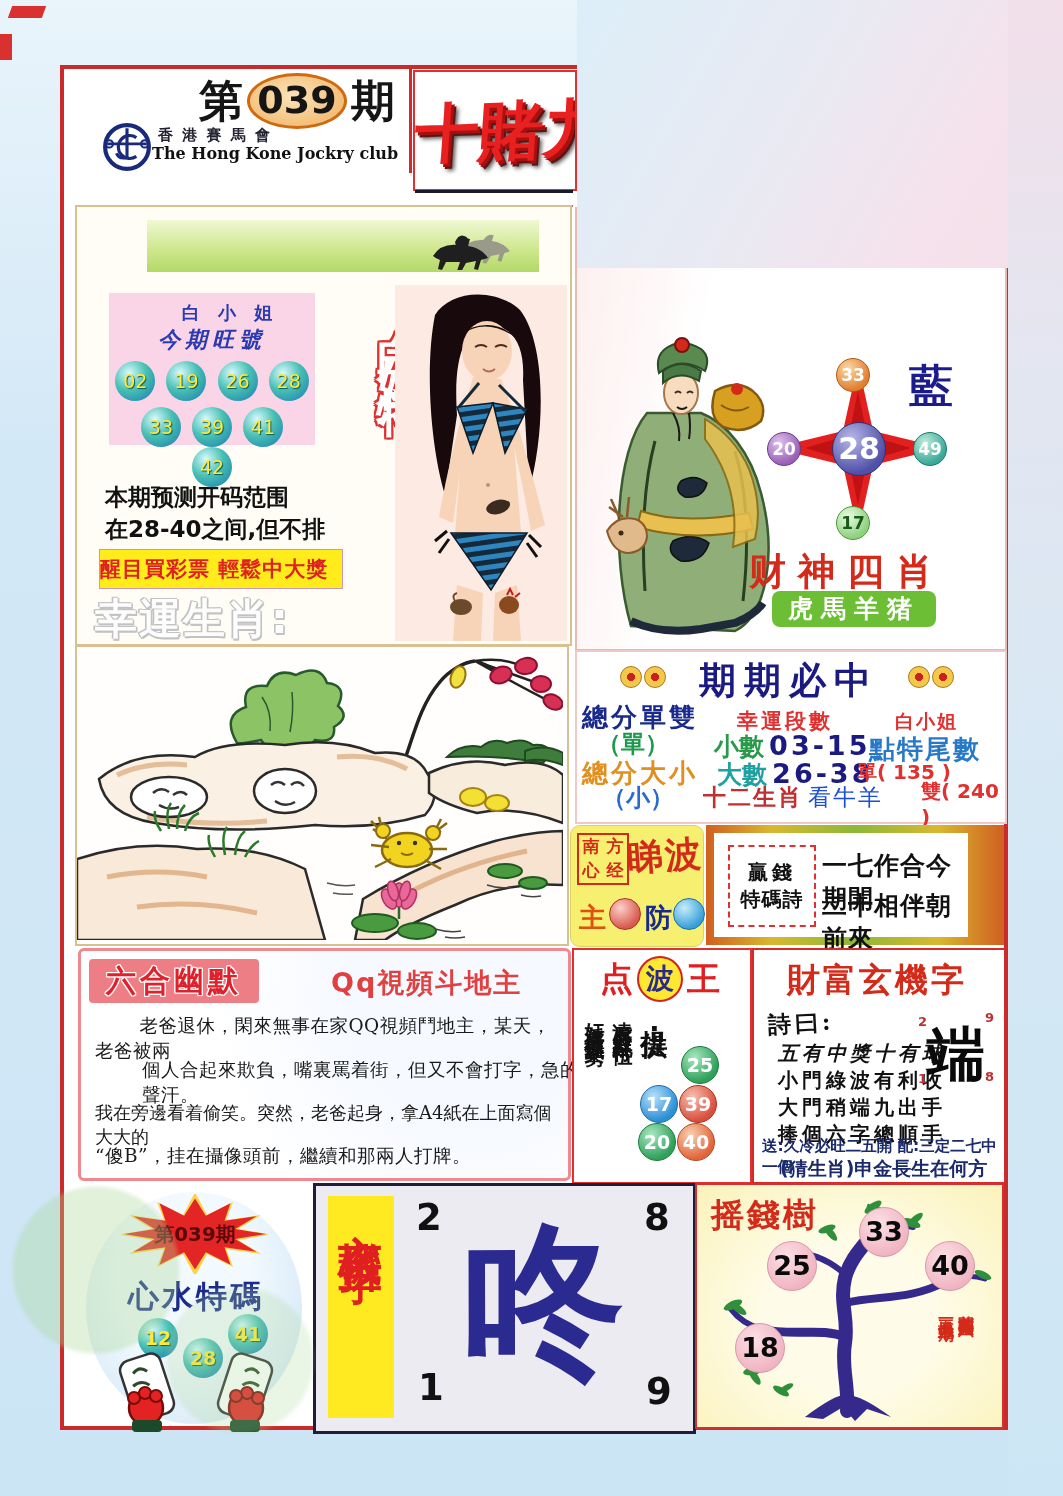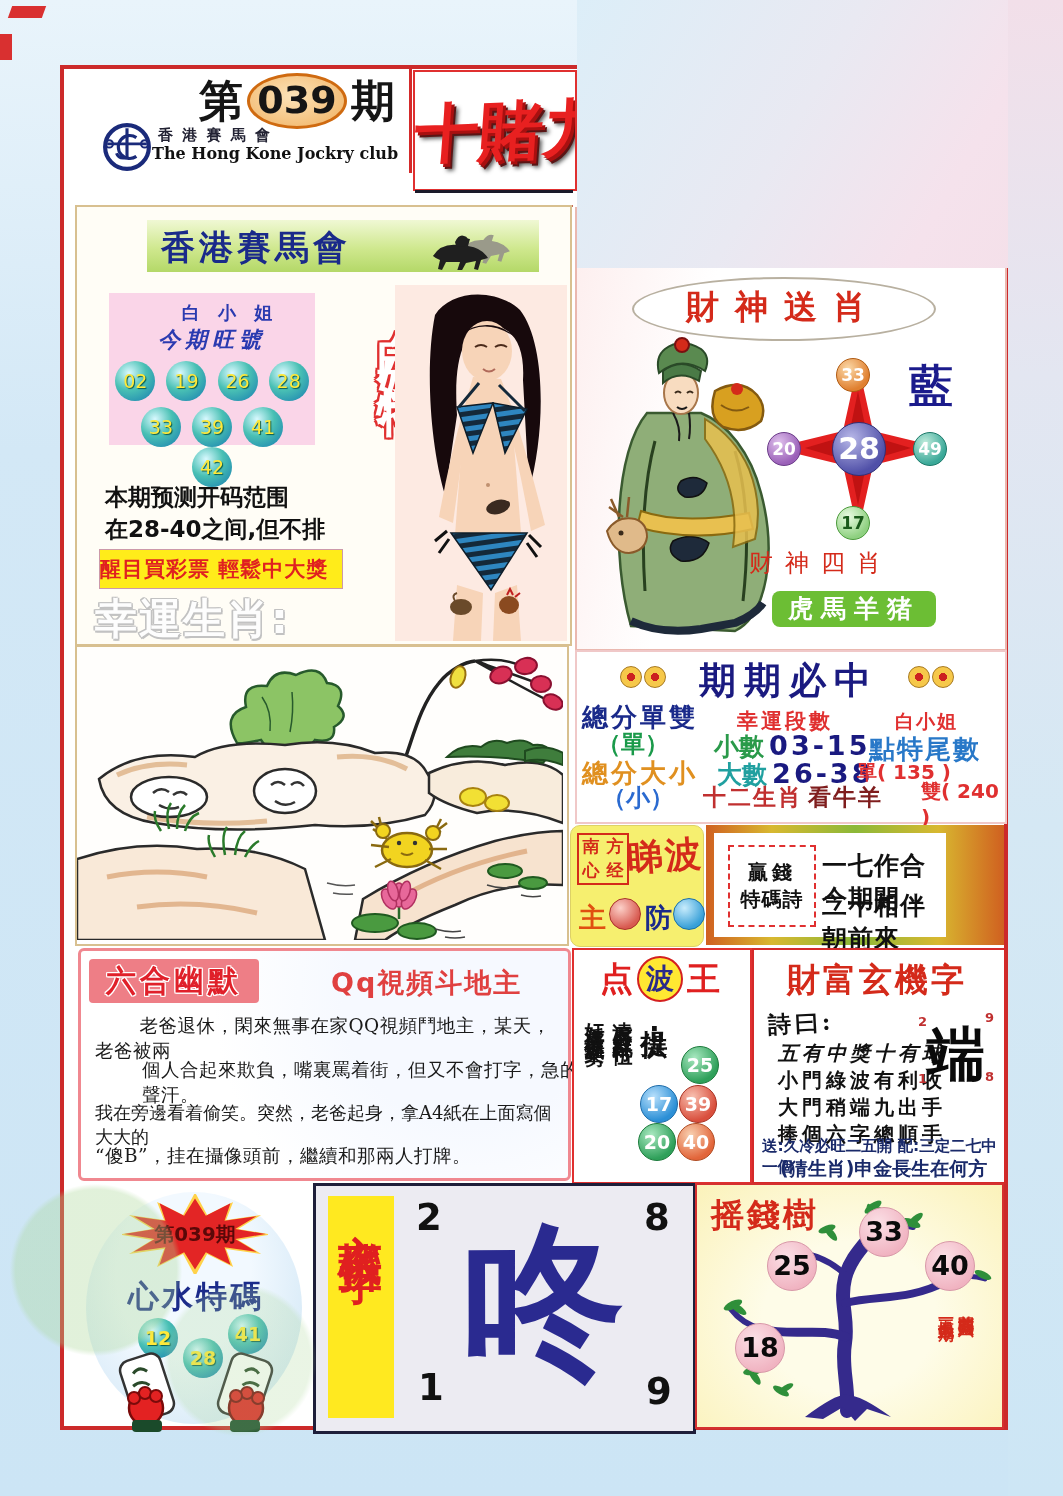--- a/index.html
+++ b/index.html
@@ -75,21 +75,20 @@
     <div style="position:absolute;left:0px;top:16px;white-space:nowrap;font-size:64px;font-weight:900;
          color:#e82020;transform:skewX(-6deg) rotate(-2deg);
          text-shadow:3px 3px 0 #a81010,5px 5px 0 #5a1515,7px 7px 4px #555;">十賭九</div>
   </div>
   <div class="abs" style="left:351px;top:121px;width:158px;height:3px;background:#1a1a2a;"></div>
   <div class="abs" style="left:376px;top:136px;width:133px;height:2px;background:#c86a5a;"></div>
 
   <div class="panel" style="left:11px;top:136px;width:493px;height:437px;border:2px solid #d8c090;background:#fffdf6;">
     <div class="abs" style="left:70px;top:13px;width:392px;height:52px;
          background:linear-gradient(180deg,#f0f8d4 0%,#cfe88e 55%,#b4d868 100%);">
-      <span style="position:absolute;left:14px;top:5px;font-size:34px;font-weight:900;color:#1a2a8a;letter-spacing:4px;">香港賽馬會</span>
       <svg style="position:absolute;right:2px;top:2px;" width="112" height="48" viewBox="0 0 112 48">
         <g fill="#9a9a8a" transform="translate(26,-2) scale(0.95)">
           <path d="M10 32 q8 -12 24 -11 q5 -7 11 -5 l-2 6 q13 2 19 11 l-6 2 -3 9 -4 -1 2 -7 -9 2 -5 8 -4 -1 3 -8 -13 0 -4 7 -4 -1 2 -8 q-5 -2 -7 -3z"></path>
         </g>
         <g fill="#1f1f1f">
           <path d="M8 34 q8 -13 25 -11 q5 -8 12 -6 l-2 7 q14 2 20 12 l-7 2 -3 10 -4 -1 2 -8 -10 2 -5 9 -4 -1 3 -9 -14 0 -4 8 -4 -1 2 -9 q-5 -2 -7 -4z"></path>
           <path d="M30 20 q4 -8 9 -6 q5 1 4 7 l-5 4 -7 -1z"></path>
         </g>
       </svg>
     </div>
@@ -221,24 +220,20 @@
           <ellipse cx="328" cy="244" rx="5" ry="10" transform="rotate(15 328 244)"></ellipse>
         </g>
         <path d="M358 282 q14 4 26 2 M368 290 q10 2 20 0" stroke="#444" stroke-width="1.5" fill="none"></path>
       </g>
       <path d="M250 236 q14 4 28 2 M256 246 q10 2 20 1" stroke="#555" stroke-width="1.5" fill="none"></path>
     </svg>
   </div>
 
   <div class="panel" style="left:511px;top:138px;width:428px;height:440px;border:2px solid #eab8b0;
        background:linear-gradient(100deg,#fdeeee 0%,#fff 30%);">
-    <div class="abs" style="left:55px;top:68px;width:300px;height:60px;border:2px solid #b8b0a0;border-radius:50%;
-         background:#fff;text-align:center;line-height:56px;">
-      <span style="font-size:33px;font-weight:900;color:#d42a1a;letter-spacing:16px;font-family:'DejaVu Serif',serif;">財神送肖</span>
-    </div>
 
     <svg class="abs" style="left:8px;top:122px;" width="225" height="310" viewBox="0 0 225 310">
       <path d="M62 82 C30 120 26 225 46 295 L150 300 C182 284 192 222 176 162 C166 122 142 92 116 82 Z" fill="#8fae78" stroke="#3a5a30" stroke-width="2.5"></path>
       <path d="M70 110 q-16 60 -10 150 M150 120 q18 60 8 150" stroke="#28401f" stroke-width="3" fill="none"></path>
       <path d="M96 150 q14 -8 26 2 q-4 16 -22 14 q-12 -6 -4 -16z" fill="#1e2a3a" stroke="#111" stroke-width="1.5"></path>
       <path d="M88 210 q20 -10 36 2 q-6 20 -28 18 q-16 -8 -8 -20z" fill="#1e2a3a" stroke="#111" stroke-width="1.5"></path>
       <path d="M56 180 q40 14 108 2 l4 16 q-60 14 -116 -2z" fill="#e8c050" stroke="#8a6a10" stroke-width="2"></path>
       <path d="M120 88 q30 18 44 50 q14 36 6 70 l-22 8 q8 -60 -28 -108z" fill="#e8c050" stroke="#8a6a10" stroke-width="2" opacity="0.85"></path>
       <ellipse cx="96" cy="62" rx="17" ry="21" fill="#f8dcc0" stroke="#a8764a" stroke-width="2"></ellipse>
       <path d="M78 52 q16 -14 36 -2 l2 -10 q-20 -14 -38 0z" fill="#4a7a46" stroke="#2a4a28" stroke-width="2"></path>
@@ -266,21 +261,21 @@
          background:radial-gradient(circle at 35% 30%,#fbd9a8,#e08030 70%);border:1px solid #b05a10;">33</div>
     <div class="ball" style="left:190px;top:223px;width:32px;height:32px;line-height:32px;font-size:17px;color:#fff;
          background:radial-gradient(circle at 35% 30%,#dfc0ec,#9a60b8 70%);border:1px solid #6a3a88;">20</div>
     <div class="ball" style="left:336px;top:223px;width:32px;height:32px;line-height:32px;font-size:17px;color:#fff;
          background:radial-gradient(circle at 35% 30%,#c0ecdc,#3aa898 70%);border:1px solid #1a7868;">49</div>
     <div class="ball" style="left:259px;top:297px;width:32px;height:32px;line-height:32px;font-size:17px;color:#1a5a1a;
          background:radial-gradient(circle at 35% 30%,#eafce2,#8ed080 70%);border:1px solid #4a9a3a;">17</div>
     <div class="ball" style="left:255px;top:213px;width:52px;height:52px;line-height:52px;font-size:30px;color:#fff;
          background:radial-gradient(circle at 35% 30%,#b8b8e8,#5050a8 70%);border:1px solid #303078;">28</div>
 
-    <div class="abs" style="left:172px;top:338px;font-size:24px;font-weight:400;color:#d42a1a;letter-spacing:12px;
+    <div class="abs" style="left:172px;top:338px;font-size:37px;font-weight:700;color:#d42a1a;letter-spacing:12px;
          font-family:'DejaVu Serif',serif;">财神四肖</div>
     <div class="abs" style="left:195px;top:382px;width:164px;height:36px;background:#6cbe34;border-radius:8px;
          text-align:center;line-height:36px;">
       <span style="font-size:25px;font-weight:900;color:#fff;letter-spacing:8px;">虎馬羊猪</span>
     </div>
   </div>
 
   <div class="panel" style="left:511px;top:581px;width:428px;height:170px;border:2px solid #f0c8c8;">
     <div class="abs" style="left:42px;top:14px;">
       <span class="coin"></span><span class="coin"></span>
@@ -304,21 +299,21 @@
     <div class="abs" style="left:5px;top:104px;font-size:26px;font-weight:900;color:#e09020;letter-spacing:3px;">總分大小</div>
     <div class="abs" style="left:140px;top:106px;">
       <span style="font-size:25px;font-weight:900;color:#20a0a0;">大數</span>
       <span style="font-size:27px;font-weight:900;color:#1a1a80;letter-spacing:3px;">26-38</span>
     </div>
     <div class="abs" style="left:280px;top:107px;font-size:20px;font-weight:900;color:#e03030;">單( 135 )</div>
 
     <div class="abs" style="left:25px;top:130px;font-size:24px;font-weight:900;color:#2a6ad0;">（小）</div>
     <div class="abs" style="left:126px;top:130px;">
       <span style="font-size:23px;font-weight:900;color:#c03030;letter-spacing:2px;">十二生肖</span>
-      <span style="font-size:23px;font-weight:700;color:#7f1d1d;letter-spacing:2px;">看牛羊</span>
+      <span style="font-size:23px;font-weight:400;color:#1d4ed8;letter-spacing:2px;">看牛羊</span>
     </div>
     <div class="abs" style="left:344px;top:126px;font-size:20px;font-weight:900;color:#e03030;">雙( 240 )</div>
   </div>
 
   <div class="panel" style="left:506px;top:756px;width:132px;height:120px;background:#f6ef6f;border-radius:10px;border:1px solid #ddd166;">
     <div class="abs" style="left:6px;top:7px;width:48px;height:48px;border:2px solid #d42a1a;display:grid;
          grid-template-columns:1fr 1fr;text-align:center;background:#f6ef6f;">
       <span style="font-size:17px;font-weight:900;color:#d42a1a;line-height:22px;">南</span>
       <span style="font-size:17px;font-weight:900;color:#d42a1a;line-height:22px;">方</span>
       <span style="font-size:17px;font-weight:900;color:#d42a1a;line-height:22px;">心</span>
@@ -328,21 +323,21 @@
     <div class="abs" style="left:8px;top:74px;font-size:27px;font-weight:900;color:#e05010;">主</div>
     <div class="ball" style="left:38px;top:72px;width:30px;height:30px;
          background:radial-gradient(circle at 35% 30%,#fcd0c8,#d85a50 70%);border:1px solid #a83028;"></div>
     <div class="abs" style="left:74px;top:74px;font-size:27px;font-weight:900;color:#1a2a8a;">防</div>
     <div class="ball" style="left:102px;top:72px;width:30px;height:30px;
          background:radial-gradient(circle at 35% 30%,#c8ecfc,#38a0d8 70%);border:1px solid #1a70a8;"></div>
   </div>
 
   <div class="panel" style="left:642px;top:756px;width:298px;height:120px;
        background:linear-gradient(90deg,#d06020 0%,#d8b830 22%,#8cb838 50%,#d8b830 78%,#d06020 100%);">
-    <div class="abs" style="left:8px;top:8px;width:232px;height:104px;background:#fff;">
+    <div class="abs" style="left:8px;top:8px;width:254px;height:104px;background:#fff;">
       <div class="abs" style="left:14px;top:12px;width:84px;height:78px;border:2px dashed #e03030;text-align:center;
            display:flex;flex-direction:column;justify-content:center;">
         <span class="serif" style="font-size:20px;font-weight:bold;color:#111;letter-spacing:4px;">贏錢</span>
         <span class="serif" style="font-size:20px;font-weight:bold;color:#111;letter-spacing:1px;">特碼詩</span>
       </div>
       <div class="abs" style="left:108px;top:16px;font-size:25px;font-weight:900;color:#111;letter-spacing:1px;">一七作合今期開</div>
       <div class="abs" style="left:108px;top:56px;font-size:25px;font-weight:900;color:#111;letter-spacing:1px;">二十相伴朝前來</div>
     </div>
   </div>
 

